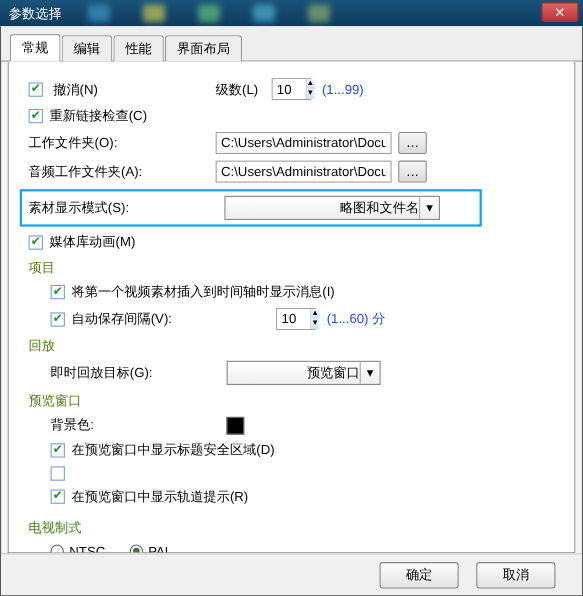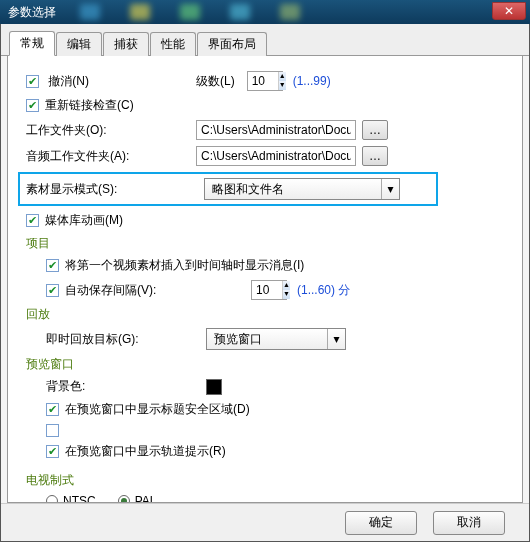--- a/index.html
+++ b/index.html
@@ -109,21 +109,21 @@
   .spinner .btns span{flex:1; text-align:center; font-size:7px; line-height:8px; background:linear-gradient(#eef3fb,#cfe0f3); cursor:pointer;}
   .browse-btn{
     display:inline-flex; align-items:center; justify-content:center;
     width:26px; height:20px; margin-left:6px;
     border:1px solid #888; border-radius:2px;
     background:linear-gradient(#f5f5f5,#dcdcdc);
   }
   .select {
     border:1px solid #888; background:linear-gradient(#fff,#eee);
     height:22px; width:196px; display:inline-flex; align-items:center;
-    padding-left:7px; justify-content:space-between;
+    padding-left:7px; justify-content:flex-end;
   }
   .select .arrow{
     width:18px; height:100%; border-left:1px solid #aaa;
     display:flex; align-items:center; justify-content:center;
   }
   .section-hdr {
     color:#4d7c0f; margin-top:6px; margin-bottom:4px;
   }
   .highlight {
     border:2px solid #0ea5e9; padding:4px 6px; margin-left:-8px; width:420px;
@@ -157,21 +157,20 @@
     <span style="background:#9fbf6e"></span>
   </div>
   <div class="close-x">✕</div>
 </div>
 
 <div class="dialog-body">
 
   <div class="tabs">
     <div class="tab active">常规</div>
     <div class="tab">编辑</div>
-    <div class="tab">捕获</div>
     <div class="tab">性能</div>
     <div class="tab">界面布局</div>
   </div>
 
   <div class="page">
 
     <div class="row">
       <span class="lbl">
         <span class="checkbox checked"></span>
         <span>撤消(N)</span>

